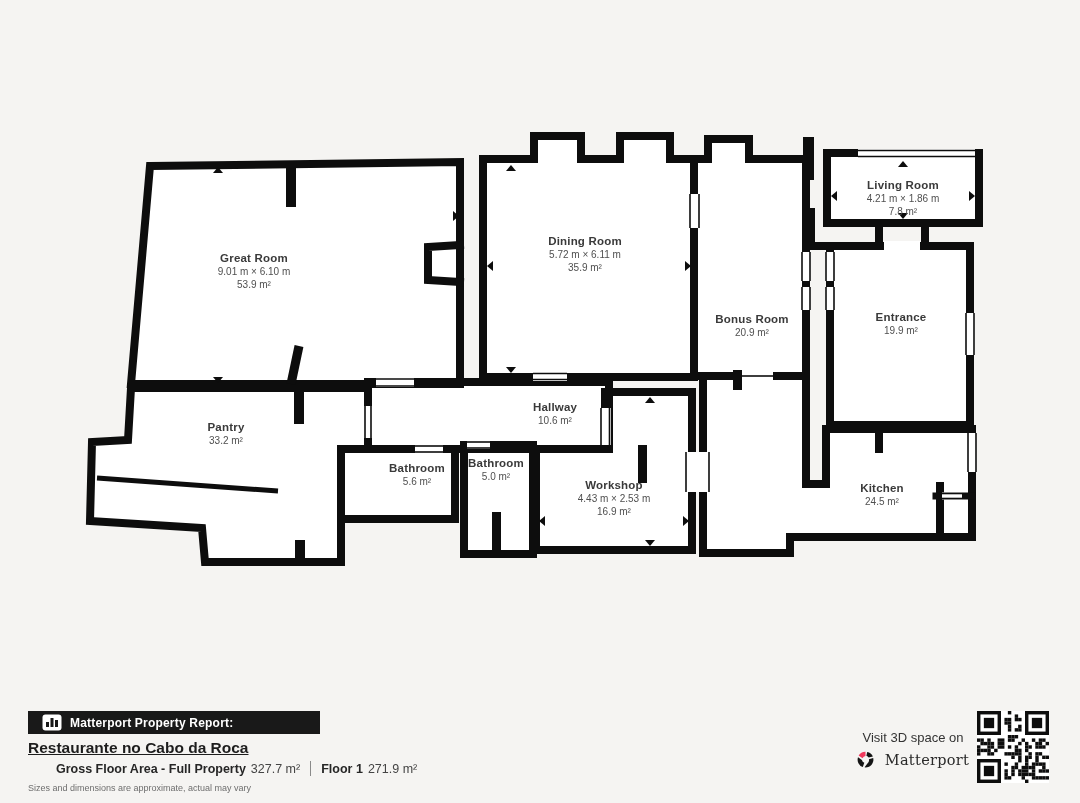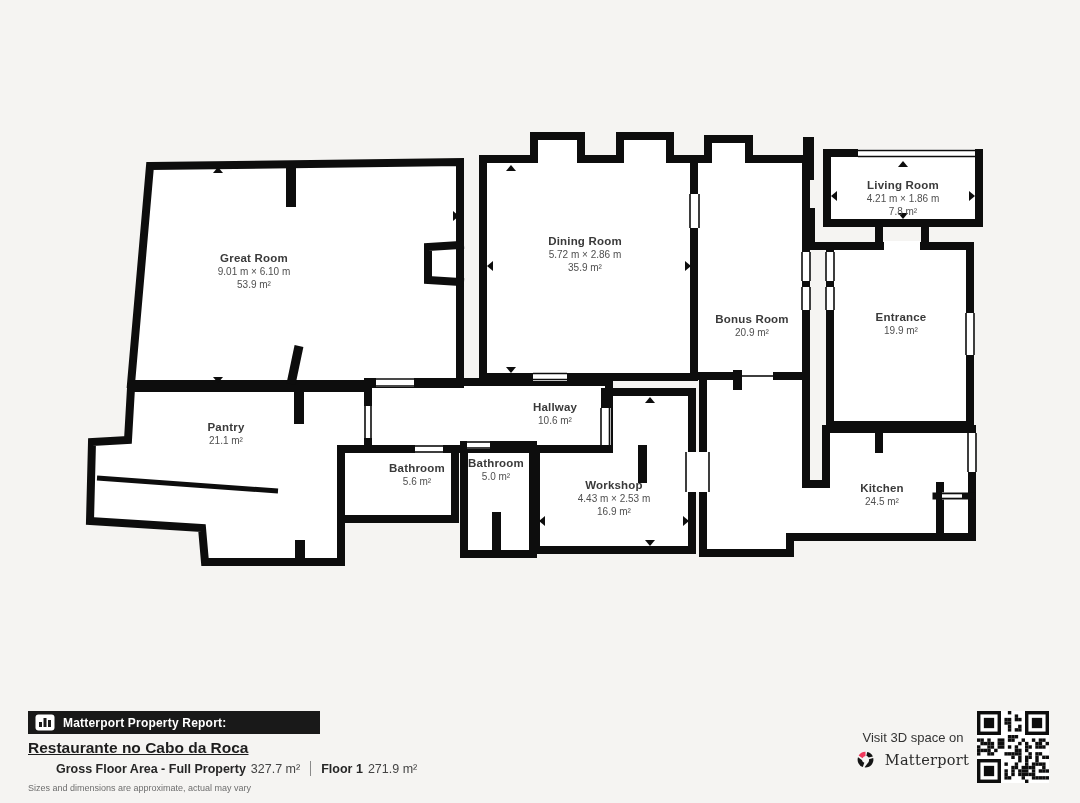--- a/index.html
+++ b/index.html
@@ -12,21 +12,21 @@
   .fillshape{fill:#ffffff;stroke:none;}
   .wallshape{fill:none;stroke:#0d0d0d;stroke-width:8;stroke-linecap:square;stroke-linejoin:miter;}
   .stub{fill:#0d0d0d;stroke:none;}
   .opening{fill:#ffffff;stroke:none;}
   .winline{stroke:#0d0d0d;stroke-width:1.6;}
   .arrow{fill:#0d0d0d;}
   .room-label{position:absolute;transform:translateX(-50%);text-align:center;white-space:nowrap;}
   .rname{font-size:11.5px;font-weight:bold;color:#3a3a3a;line-height:14px;letter-spacing:.2px;}
   .rsub{font-size:10px;color:#4f4f4f;line-height:13px;}
   .report-bar{position:absolute;left:28px;top:711px;width:292px;height:23px;background:#191919;
-    display:flex;align-items:center;gap:8px;padding-left:7px;box-sizing:border-box;}
+    display:flex;align-items:center;gap:8px;padding-left:14px;box-sizing:border-box;}
   .report-bar-label{color:#ffffff;font-size:12px;font-weight:bold;letter-spacing:.2px;}
   .property-name{position:absolute;left:28px;top:739px;font-size:15.5px;font-weight:bold;color:#1d1d1d;text-decoration:underline;}
   .area-line{position:absolute;left:28px;top:761px;font-size:12.5px;color:#3b3b3b;display:flex;align-items:center;margin-left:28px;}
   .area-line .b{font-weight:bold;color:#262626;}
   .area-line .v{margin-left:5px;color:#444;}
   .vdiv{display:inline-block;width:1px;height:15px;background:#8a8a8a;margin:0 10px;}
   .disclaimer{position:absolute;left:28px;top:783px;font-size:9px;color:#6e6e6e;}
   .cta{position:absolute;left:858px;top:730px;width:110px;text-align:center;}
   .cta-text{font-size:13px;color:#333333;}
   .logo-row{margin-top:6px;display:flex;align-items:center;justify-content:center;gap:11px;}
@@ -169,39 +169,39 @@
   </g>
 </svg>
 
 <div class="room-label" style="left:254px;top:251px">
   <div class="rname">Great Room</div>
   <div class="rsub">9.01 m × 6.10 m</div>
   <div class="rsub">53.9 m²</div>
 </div>
 <div class="room-label" style="left:585px;top:234px">
   <div class="rname">Dining Room</div>
-  <div class="rsub">5.72 m × 2.86 m</div>
+  <div class="rsub">5.72 m × 6.11 m</div>
   <div class="rsub">35.9 m²</div>
 </div>
 <div class="room-label" style="left:903px;top:178px">
   <div class="rname">Living Room</div>
   <div class="rsub">4.21 m × 1.86 m</div>
   <div class="rsub">7.8 m²</div>
 </div>
 <div class="room-label" style="left:752px;top:312px">
   <div class="rname">Bonus Room</div>
   <div class="rsub">20.9 m²</div>
 </div>
 <div class="room-label" style="left:901px;top:310px">
   <div class="rname">Entrance</div>
   <div class="rsub">19.9 m²</div>
 </div>
 <div class="room-label" style="left:226px;top:420px">
   <div class="rname">Pantry</div>
-  <div class="rsub">21.1 m²</div>
+  <div class="rsub">33.2 m²</div>
 </div>
 <div class="room-label" style="left:555px;top:400px">
   <div class="rname">Hallway</div>
   <div class="rsub">10.6 m²</div>
 </div>
 <div class="room-label" style="left:417px;top:461px">
   <div class="rname">Bathroom</div>
   <div class="rsub">5.6 m²</div>
 </div>
 <div class="room-label" style="left:496px;top:456px">

